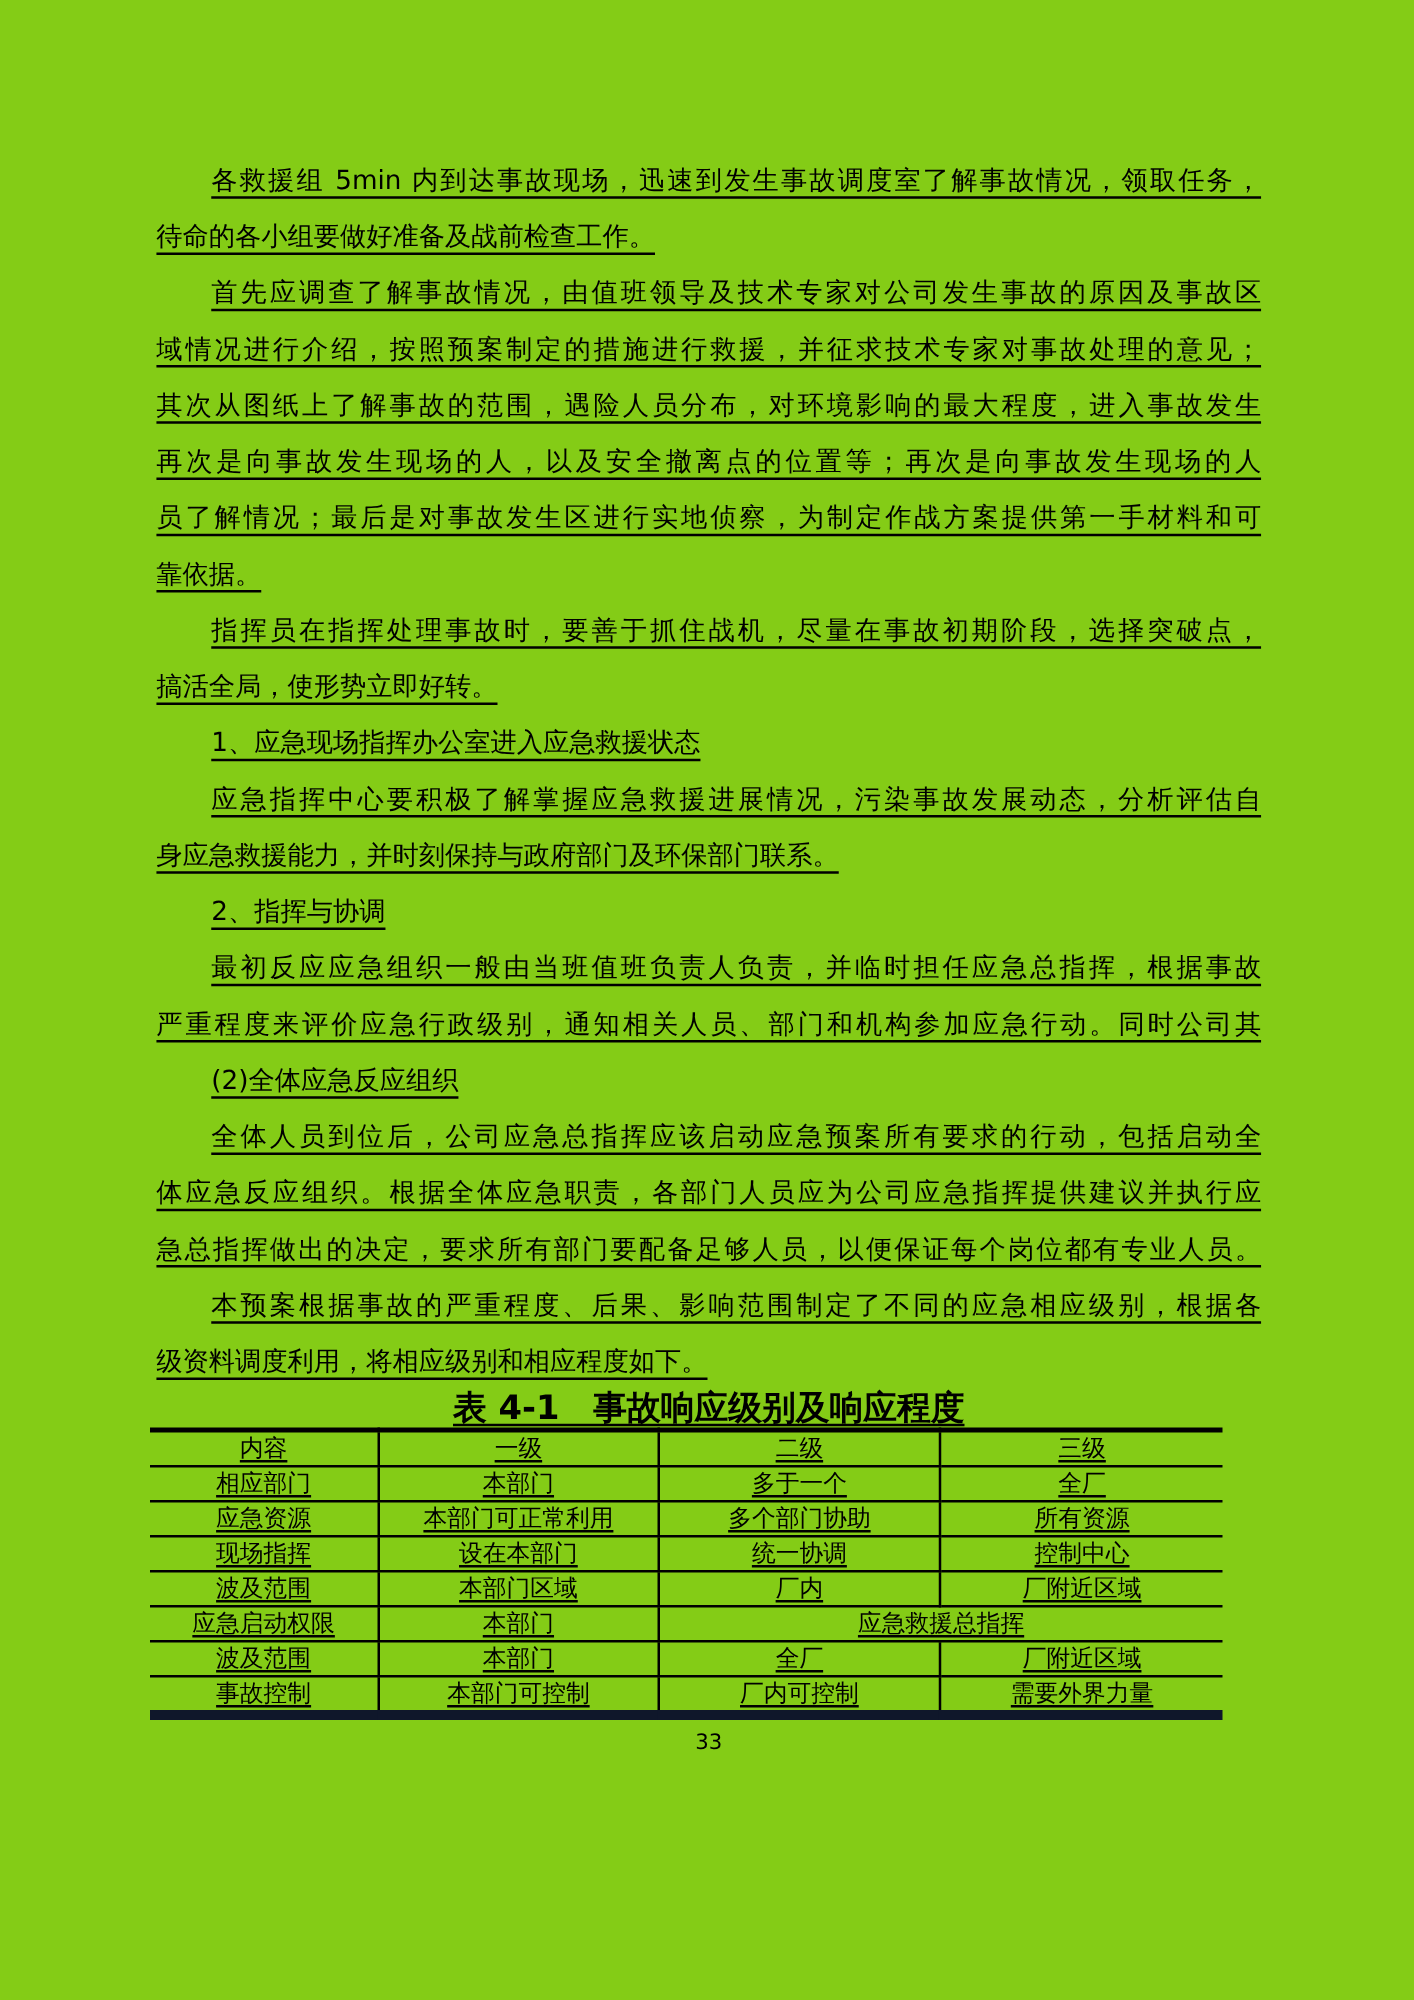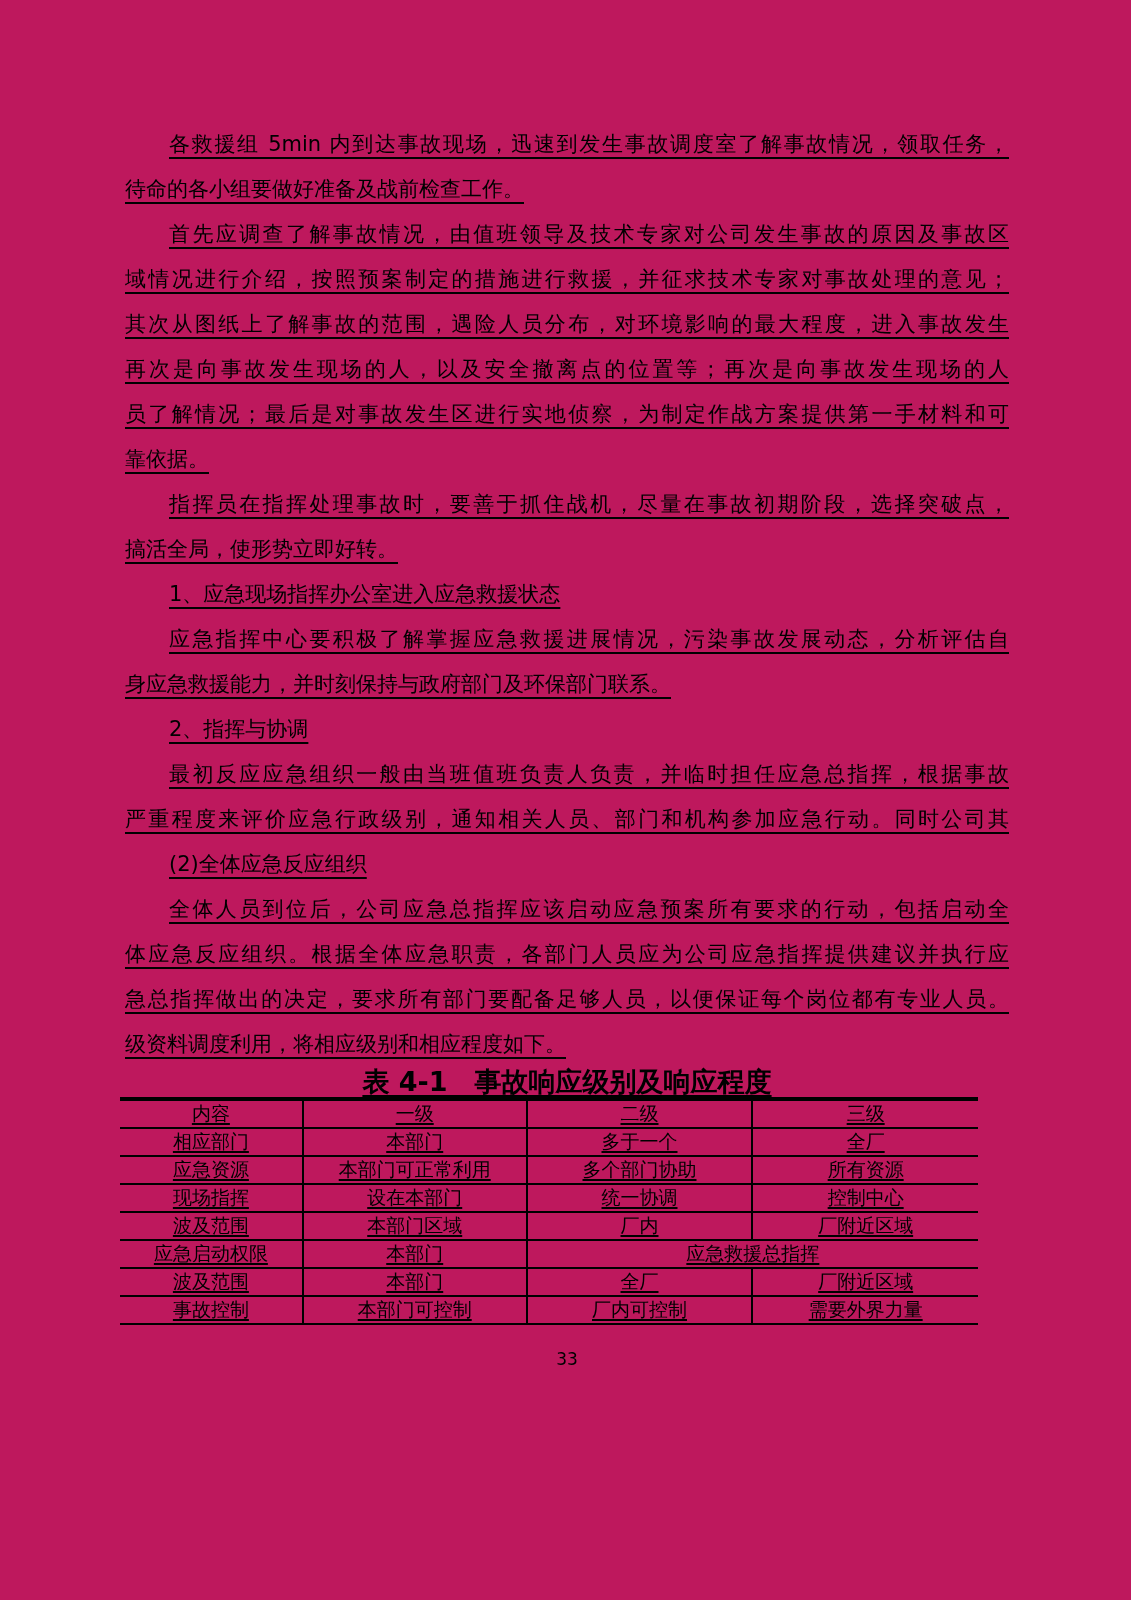--- a/index.html
+++ b/index.html
@@ -1,41 +1,41 @@
 <!DOCTYPE html>
 <html><head>
 <meta charset="utf-8">
 <style>
   html,body{margin:0;padding:0;}
   .page{
-    width:1131px;height:1600px;background:#be185d;position:relative;
+    width:1131px;height:1600px;background:#84cc16;position:relative;
     font-family:"DejaVu Sans",sans-serif;color:#000000;overflow:hidden;
   }
   .content{position:absolute;left:125px;top:122px;width:884px;}
   .ln{
     height:45px;line-height:45px;font-size:21px;overflow:hidden;
     text-decoration:underline;text-decoration-thickness:2px;text-underline-offset:6px;
     white-space:normal;
   }
   .jst{text-align:justify;text-align-last:justify;text-justify:inter-character;}
   .ind{text-indent:44px;}
   .caption{height:28px;line-height:26px;text-align:center;font-weight:bold;font-size:27px;margin-top:2px;}
   .caption .u{text-decoration:underline;text-decoration-thickness:2px;text-underline-offset:4px;}
   .doc-table{
     border-collapse:collapse;table-layout:fixed;width:858px;margin-left:-5px;
-    border-top:4px solid #000;border-bottom:2px solid #0f172a;
+    border-top:4px solid #000;border-bottom:8px solid #0f172a;
   }
   .doc-table td{
     height:25px;padding:0;text-align:center;vertical-align:middle;font-size:19px;
     border:2px solid #000;
   }
   .doc-table td:first-child{border-left:none;}
   .doc-table td:last-child{border-right:none;}
   .doc-table .u{text-decoration:underline;text-decoration-thickness:1.5px;text-underline-offset:3px;}
-  .pgnum{margin-top:24px;text-align:center;font-size:17px;}
+  .pgnum{margin-top:8px;text-align:center;font-size:17px;}
 </style>
 </head>
 <body>
 
 <div class="page">
   <div class="content">
 
     <div class="ln ind jst">各救援组 5min 内到达事故现场，迅速到发生事故调度室了解事故情况，领取任务，</div>
     <div class="ln">待命的各小组要做好准备及战前检查工作。</div>
 
@@ -58,20 +58,21 @@
 
     <div class="ln ind jst">最初反应应急组织一般由当班值班负责人负责，并临时担任应急总指挥，根据事故</div>
     <div class="ln jst">严重程度来评价应急行政级别，通知相关人员、部门和机构参加应急行动。同时公司其</div>
 
     <div class="ln ind">(2)全体应急反应组织</div>
 
     <div class="ln ind jst">全体人员到位后，公司应急总指挥应该启动应急预案所有要求的行动，包括启动全</div>
     <div class="ln jst">体应急反应组织。根据全体应急职责，各部门人员应为公司应急指挥提供建议并执行应</div>
     <div class="ln jst">急总指挥做出的决定，要求所有部门要配备足够人员，以便保证每个岗位都有专业人员。</div>
 
+    <div class="ln ind jst">本预案根据事故的严重程度、后果、影响范围制定了不同的应急相应级别，根据各</div>
     <div class="ln">级资料调度利用，将相应级别和相应程度如下。</div>
 
     <div class="caption">
       <span class="u">表 4-1　事故响应级别及响应程度</span>
     </div>
 
     <table class="doc-table">
       <colgroup>
         <col style="width:21.3%">
           <col style="width:26.1%">

